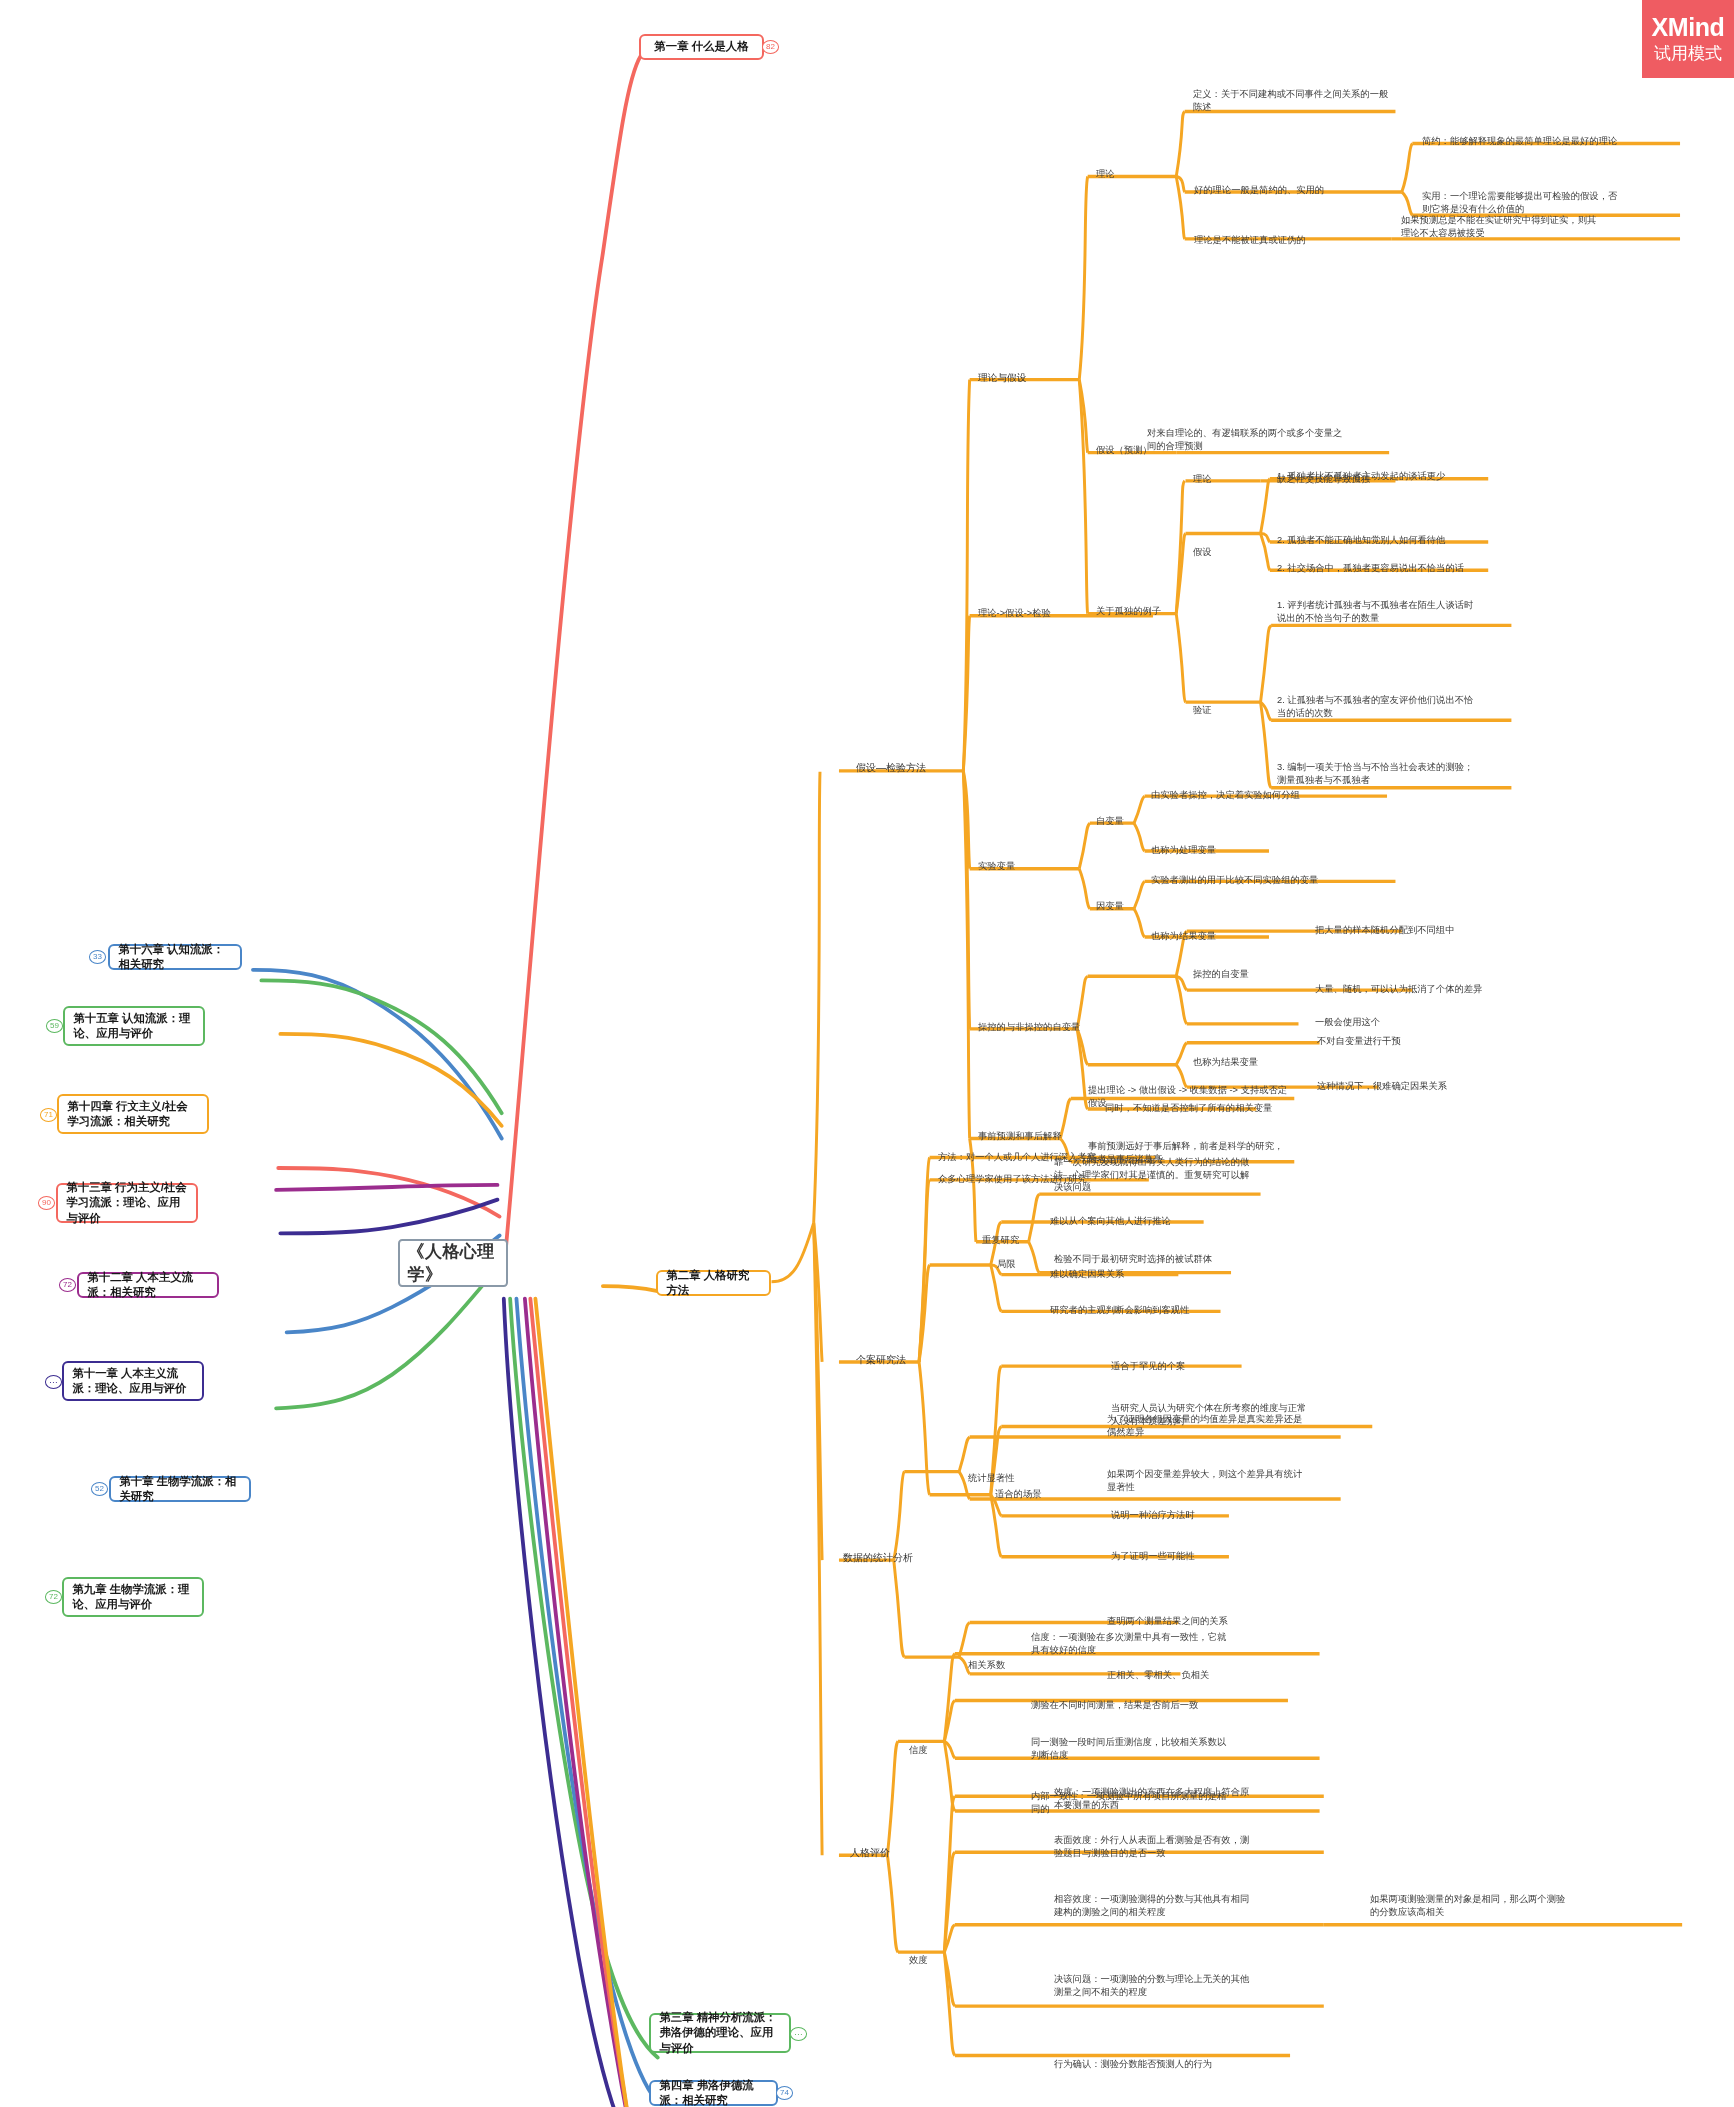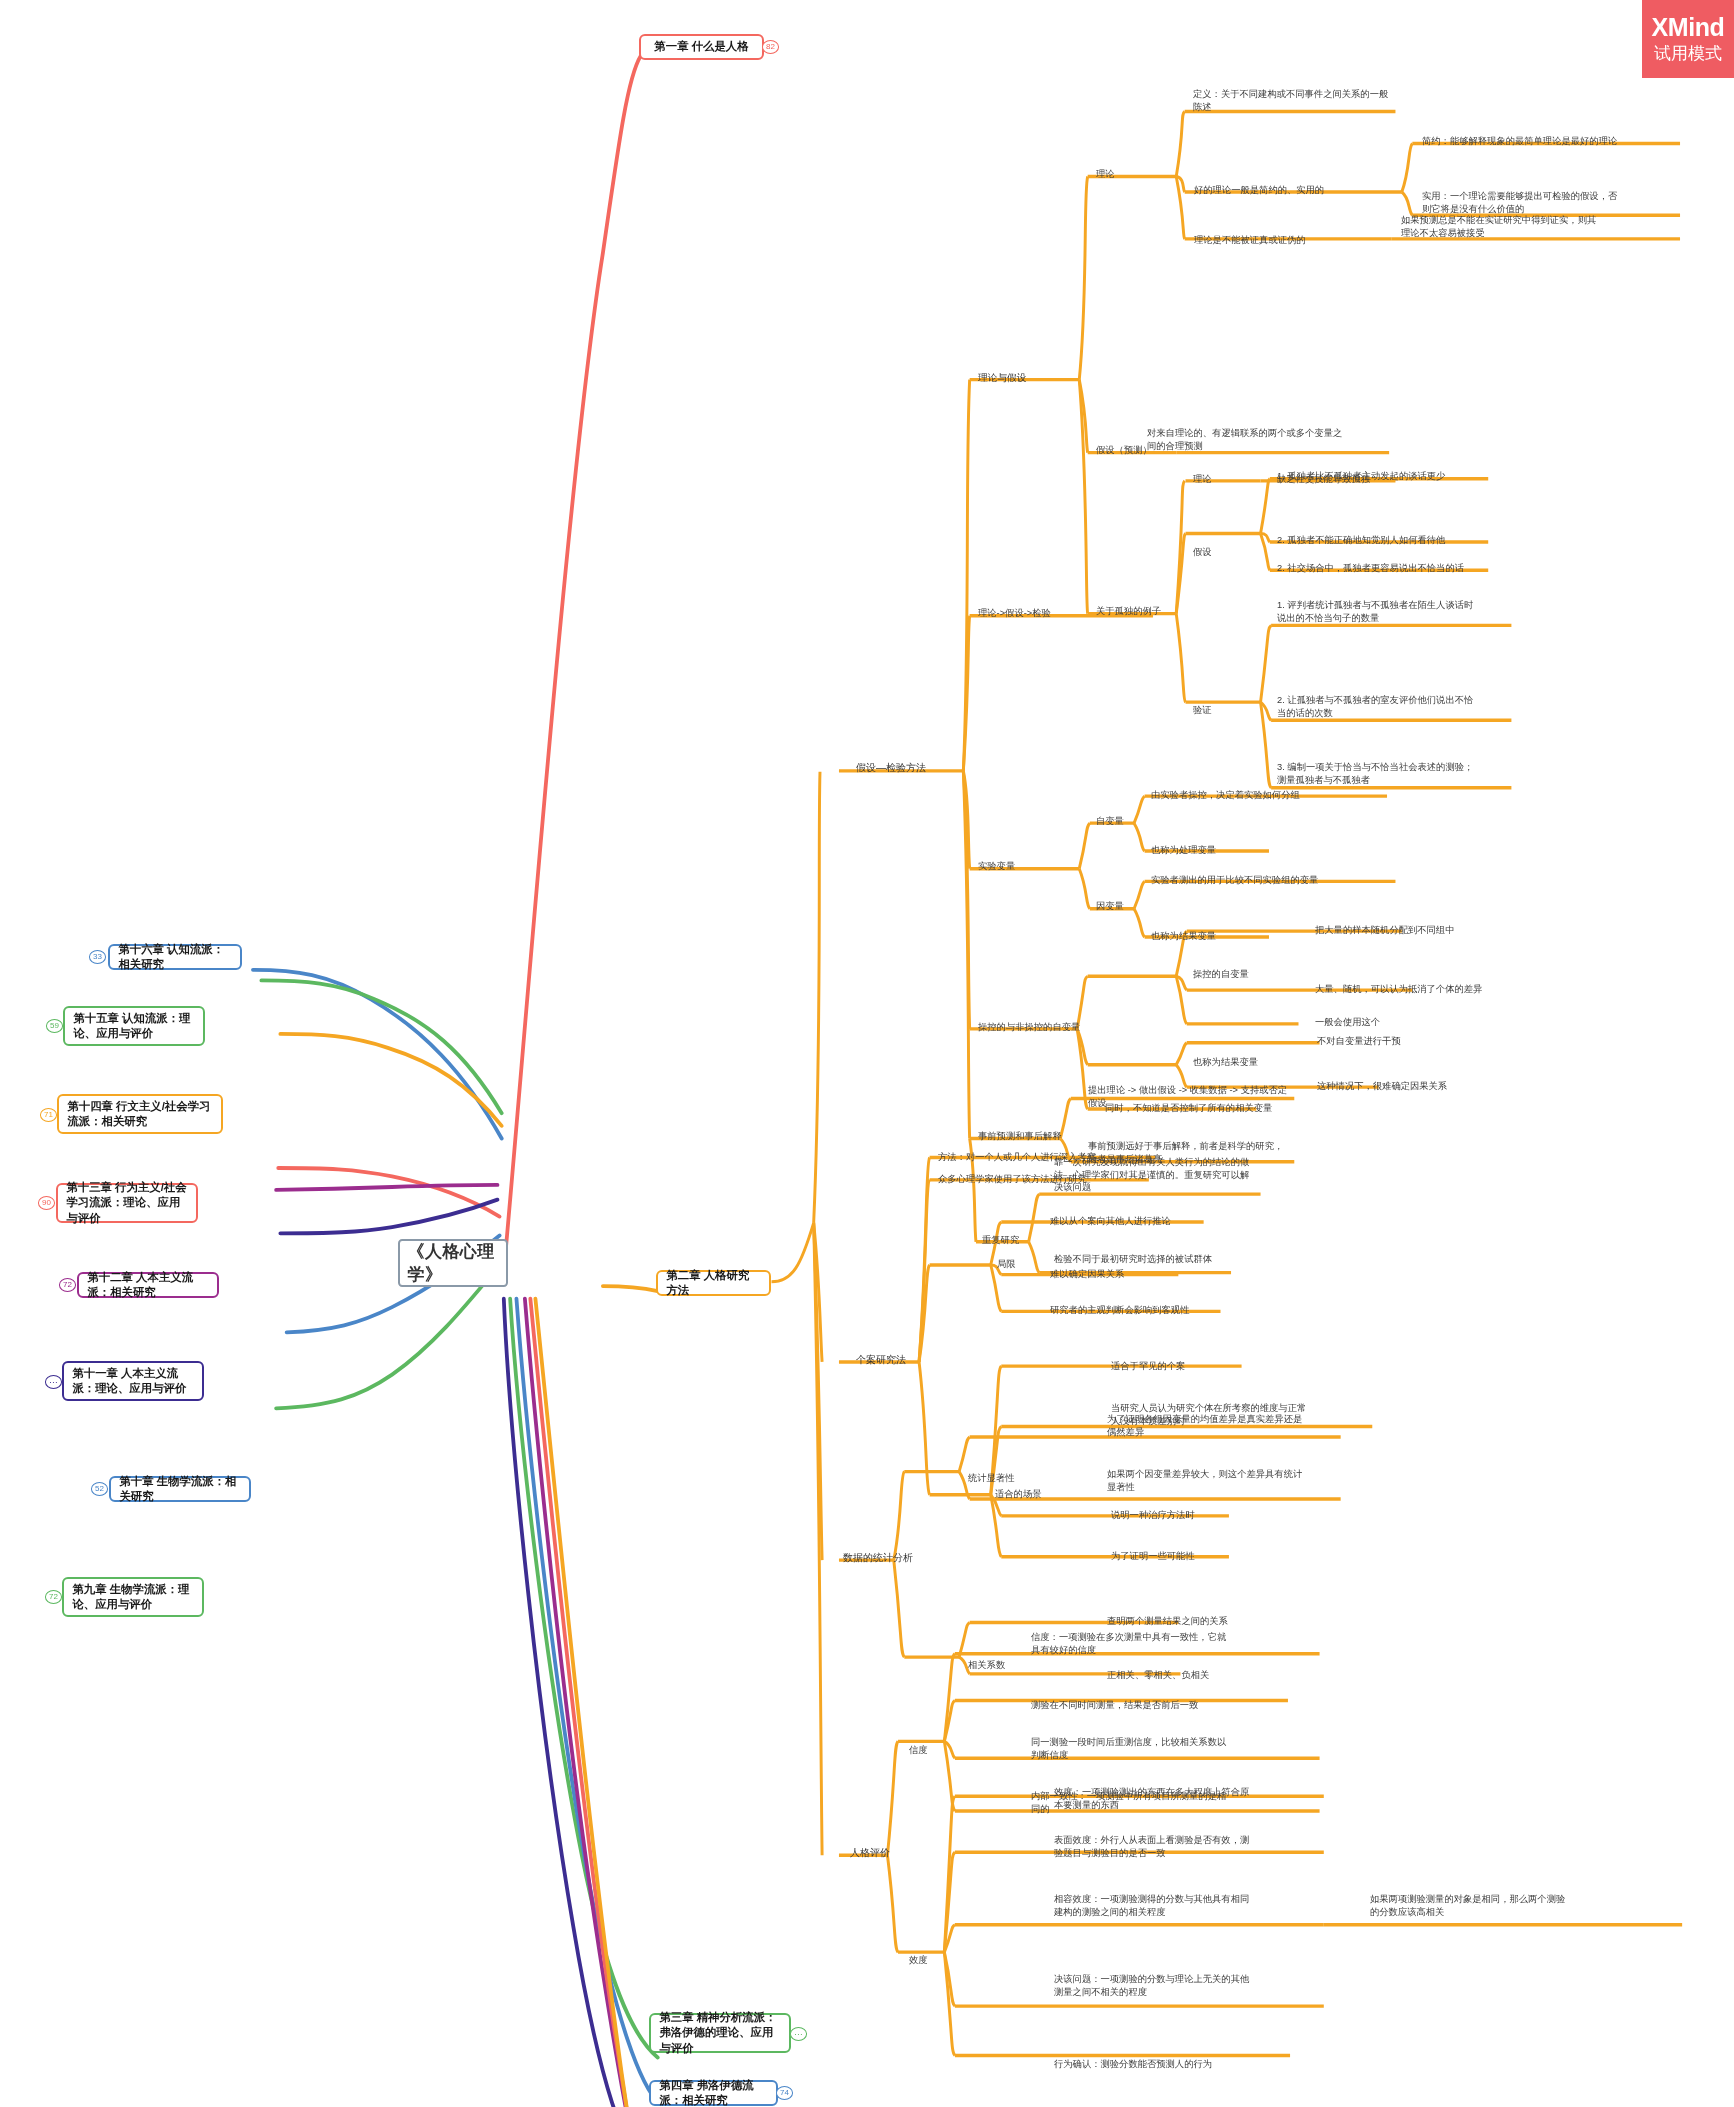--- a/index.html
+++ b/index.html
@@ -345,21 +345,21 @@
     <span>33</span>
   </div>
 
   <div class="node chapter" style="left:63px; top:1006px; width:142px; height:40px; border-color:#5cb860;">
     <span>第十五章 认知流派：理论、应用与评价</span>
   </div>
   <div class="badge" style="left:46px; top:1019px; border-color:#5cb860; color:#5cb860;">
     <span>59</span>
   </div>
 
-  <div class="node chapter" style="left:57px; top:1094px; width:166px; height:40px; border-color:#f5a623;">
+  <div class="node chapter" style="left:57px; top:1094px; width:152px; height:40px; border-color:#f5a623;">
     <span>第十四章 行文主义/社会学习流派：相关研究</span>
   </div>
   <div class="badge" style="left:40px; top:1108px; border-color:#f5a623; color:#f5a623;">
     <span>71</span>
   </div>
 
   <div class="node chapter" style="left:56px; top:1183px; width:142px; height:40px; border-color:#f4685f;">
     <span>第十三章 行为主义/社会学习流派：理论、应用与评价</span>
   </div>
   <div class="badge" style="left:38px; top:1196px; border-color:#f4685f; color:#f4685f;">

